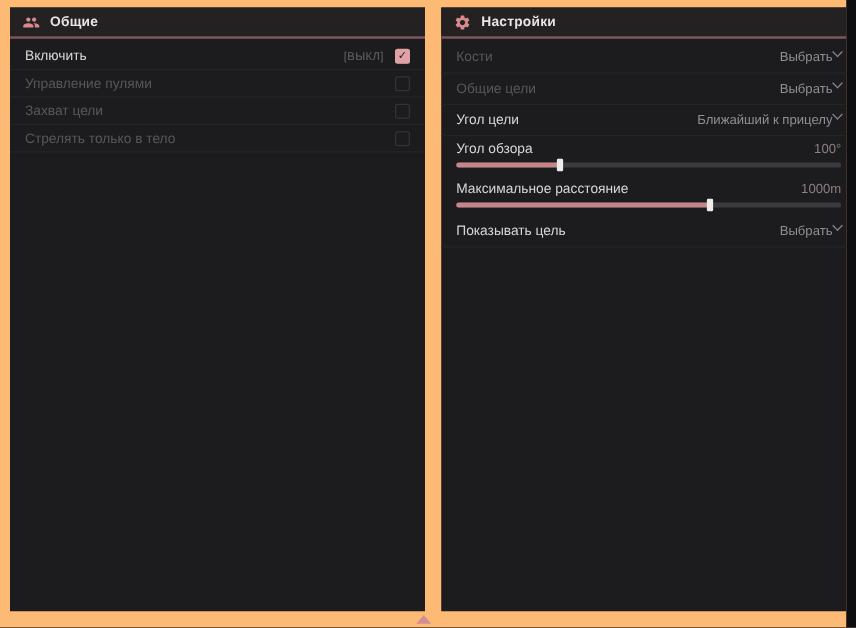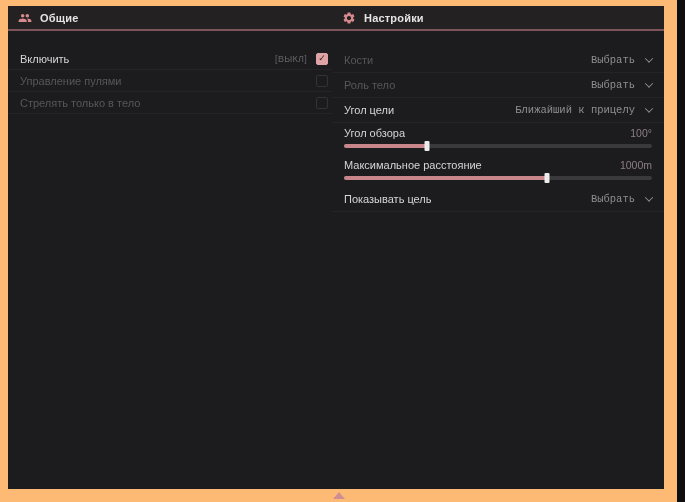--- a/index.html
+++ b/index.html
@@ -2,47 +2,47 @@
 <html><head>
 <meta charset="utf-8">
 <style>
   * { margin:0; padding:0; box-sizing:border-box; }
   html,body { background:#0e0e10; }
   body { font-family:"Liberation Sans","DejaVu Sans",sans-serif; }
   .stage { position:relative; width:677px; height:502px; background:#fdba74; overflow:hidden; }
 
   .panel { position:absolute; top:6px; width:332px; height:483px; background:#1c1c1e; }
   .panel.left  { left:8px; }
-  .panel.right { left:332px; }
+  .panel.right { left:353px; }
 
   .phead { height:25px; display:flex; align-items:center; gap:8px; padding:0 10px;
            background:#242122; border-bottom:2px solid #7b555a; }
   .phead svg { width:14px; height:14px; fill:#d68a8e; flex:0 0 auto; }
   .ptitle { font-size:11px; font-weight:bold; color:#e6e4e4; letter-spacing:.2px; }
 
-  .pbody { padding-top:17px; }
+  .pbody { padding-top:3px; }
 
   .row { height:22px; display:flex; align-items:center; justify-content:space-between;
          padding:0 12px; border-bottom:1px solid #242427; font-size:11px; }
   .panel.right .row { height:25px; }
 
   .lbl { color:#d6d6d6; white-space:nowrap; }
   .lbl.dim  { color:#57575b; }
   .lbl.xdim { color:#48484c; }
 
   .rgt { display:flex; align-items:center; }
   .tag { font-size:9px; color:#646467; margin-right:9px; letter-spacing:.3px; }
 
   .cb { width:12px; height:12px; border:1px solid #3b3b3f; border-radius:2px;
         display:flex; align-items:center; justify-content:center;
         font-size:9px; line-height:1; color:#2c2224; background:transparent; }
   .cb.on { background:#dfa3a6; border-color:#dfa3a6; }
   .cb.faint { border-color:#333336; }
 
-  .drop { display:flex; align-items:center; gap:11px; color:#8f8f92; font-size:10.5px; cursor:pointer;font-family:Liberation Mono, monospace; }
+  .drop { display:flex; gap:1px; color:#8f8f92; font-size:10.5px; cursor:pointer; }
   .chev { width:6px; height:6px; border-right:1.5px solid #8a8a8d; border-bottom:1.5px solid #8a8a8d;
           transform:rotate(45deg) translate(-1px,-1px); }
 
   .srow { padding:4px 12px 7px; }
   .srow .top { display:flex; align-items:center; justify-content:space-between;
                font-size:11px; margin-bottom:5px; }
   .sval { color:#8d7f81; font-size:10.5px; }
   .track { position:relative; height:4px; background:#3a3a3d; border-radius:2px; }
   .fill  { position:absolute; left:0; top:0; height:100%; background:#c8868b; border-radius:2px; }
   .thumb { position:absolute; top:50%; transform:translate(-50%,-50%);
@@ -72,20 +72,26 @@
             <span class="cb on">✓</span>
           </span>
         </div>
         <div class="row">
           <span class="lbl dim">Управление пулями</span>
           <span class="rgt">
             <span class="cb faint"></span>
           </span>
         </div>
         <div class="row">
+          <span class="lbl dim">Захват цели</span>
+          <span class="rgt">
+            <span class="cb faint"></span>
+          </span>
+        </div>
+        <div class="row">
           <span class="lbl dim">Стрелять только в тело</span>
           <span class="rgt">
             <span class="cb faint"></span>
           </span>
         </div>
       </div>
   </section>
 
   <section class="panel right">
     <header class="phead">
@@ -98,21 +104,21 @@
         <div class="row">
           <span class="lbl dim">Кости</span>
           <span class="rgt">
             <span class="drop">
               <span class="dval">Выбрать</span>
               <span class="chev"></span>
             </span>
           </span>
         </div>
         <div class="row">
-          <span class="lbl dim">Роль тело</span>
+          <span class="lbl dim">Общие цели</span>
           <span class="rgt">
             <span class="drop">
               <span class="dval">Выбрать</span>
               <span class="chev"></span>
             </span>
           </span>
         </div>
         <div class="row">
           <span class="lbl">Угол цели</span>
           <span class="rgt">

